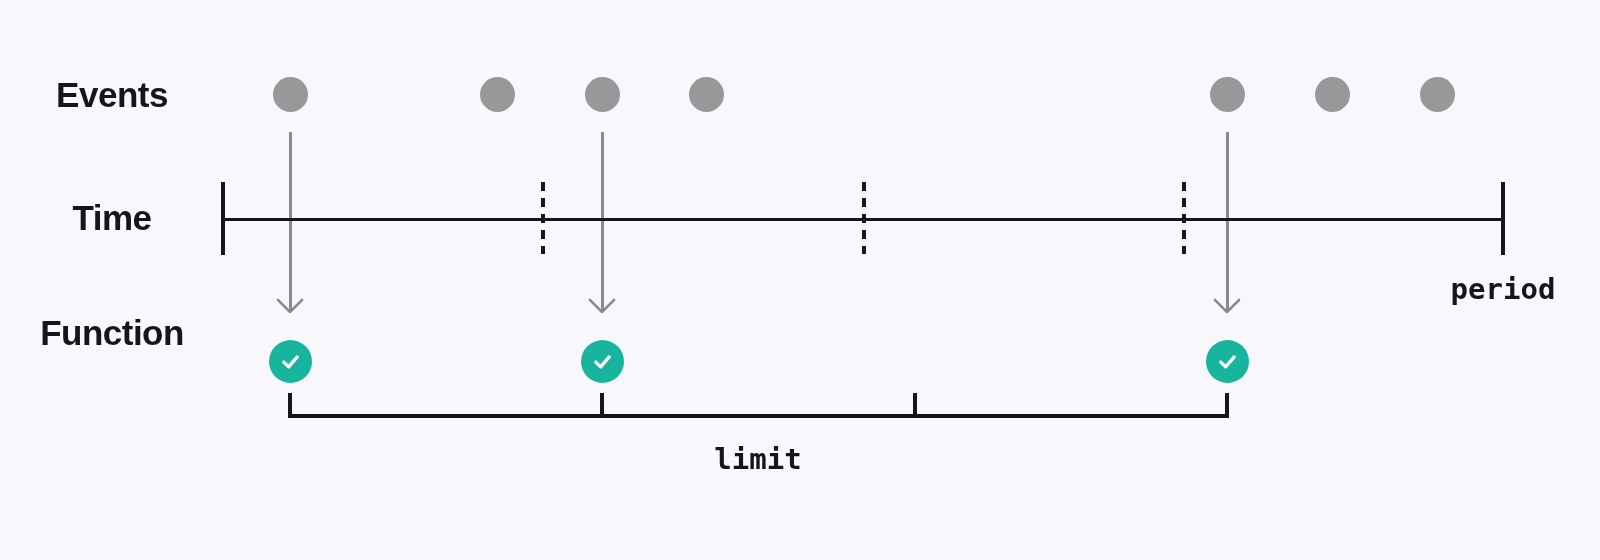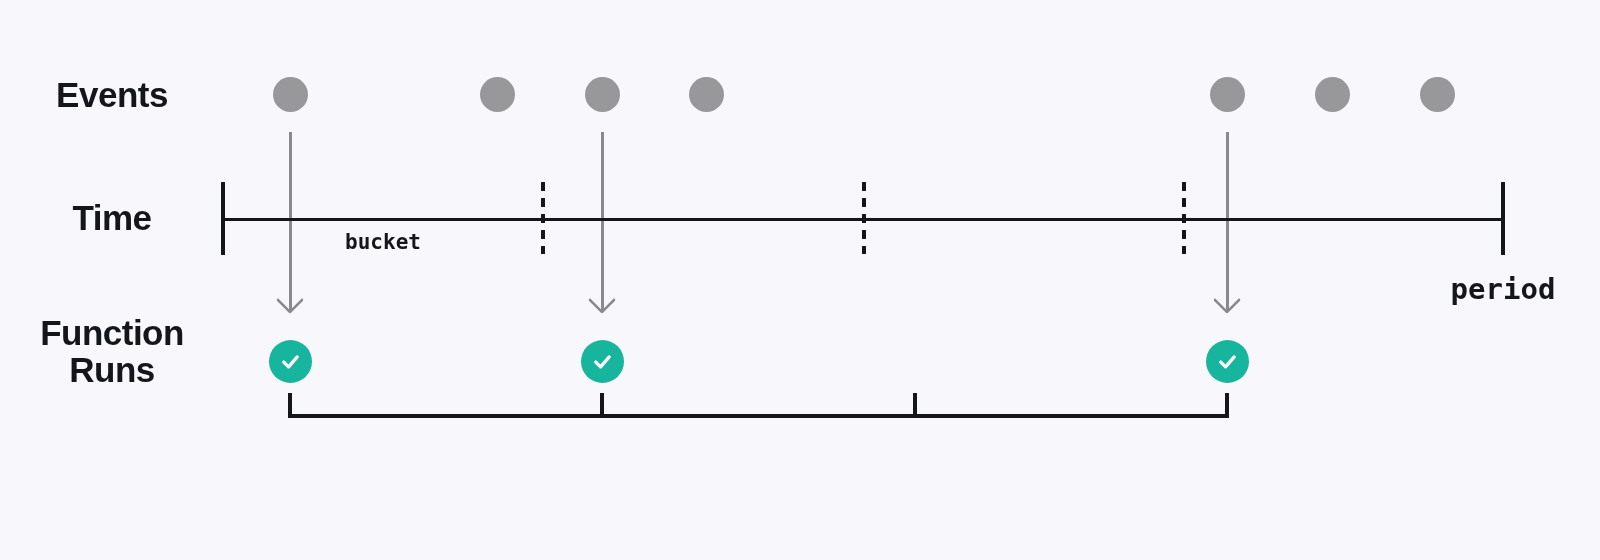--- a/index.html
+++ b/index.html
@@ -160,21 +160,20 @@
 </style>
 </head>
 <body>
 
 <div class="canvas">
 
   <div class="row-label events-label">Events</div>
   <div class="row-label time-label">Time</div>
   <div class="row-label fr-label">
     <div>Function</div>
-    <div>Runs</div>
   </div>
 
   <div class="dot" style="left:272.5px"></div>
   <div class="dot" style="left:479.5px"></div>
   <div class="dot" style="left:584.5px"></div>
   <div class="dot" style="left:688.5px"></div>
   <div class="dot" style="left:1209.5px"></div>
   <div class="dot" style="left:1314.5px"></div>
   <div class="dot" style="left:1419.5px"></div>
 
@@ -190,21 +189,20 @@
     <div class="arrow-line"></div>
     <div class="arrow-head"></div>
   </div>
 
   <div class="timeline-bar"></div>
   <div class="timeline-end-tick tick-start"></div>
   <div class="timeline-end-tick tick-end"></div>
   <div class="bucket-divider" style="left:541.25px"></div>
   <div class="bucket-divider" style="left:862.25px"></div>
   <div class="bucket-divider" style="left:1182.25px"></div>
-  <div class="mono bucket-label">bucket</div>
   <div class="mono period-label">period</div>
 
   <div class="run" style="left:268.5px">
     <svg width="23" height="23" viewBox="0 0 24 24">
       <path d="M5 12.6 L10 17.6 L19 7.2" fill="none" style="stroke: var(--check, #fff);" stroke-width="3.4" stroke-linecap="round" stroke-linejoin="round"></path>
     </svg>
   </div>
   <div class="run" style="left:580.5px">
     <svg width="23" height="23" viewBox="0 0 24 24">
       <path d="M5 12.6 L10 17.6 L19 7.2" fill="none" style="stroke: var(--check, #fff);" stroke-width="3.4" stroke-linecap="round" stroke-linejoin="round"></path>
@@ -214,14 +212,15 @@
     <svg width="23" height="23" viewBox="0 0 24 24">
       <path d="M5 12.6 L10 17.6 L19 7.2" fill="none" style="stroke: var(--check, #fff);" stroke-width="3.4" stroke-linecap="round" stroke-linejoin="round"></path>
     </svg>
   </div>
 
   <div class="limit-bar"></div>
   <div class="limit-tick" style="left:288.25px"></div>
   <div class="limit-tick" style="left:600.25px"></div>
   <div class="limit-tick" style="left:913.25px"></div>
   <div class="limit-tick" style="left:1225.25px"></div>
+  <div class="mono limit-label">limit</div>
 
 </div>
 
 </body></html>

